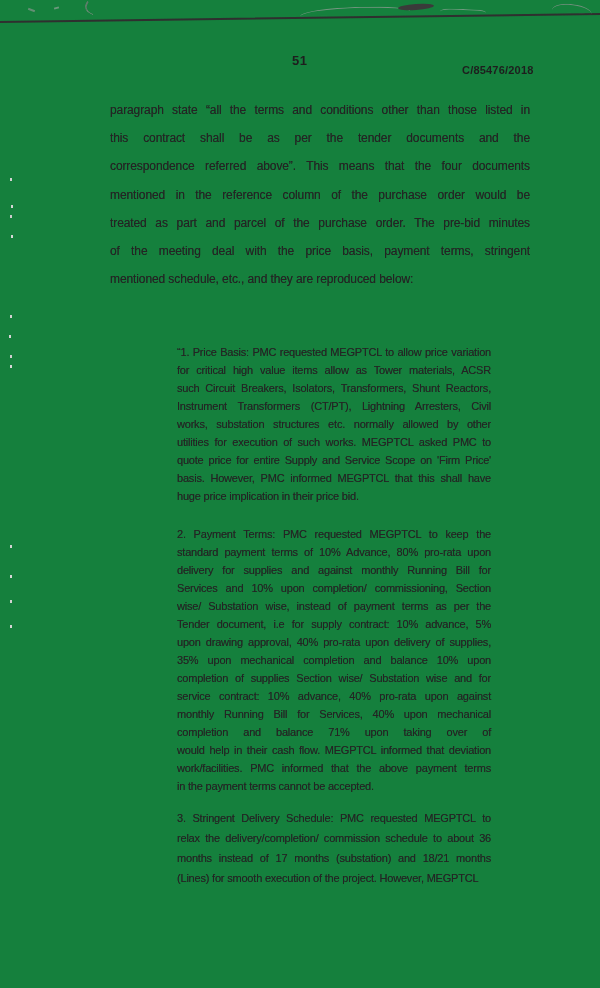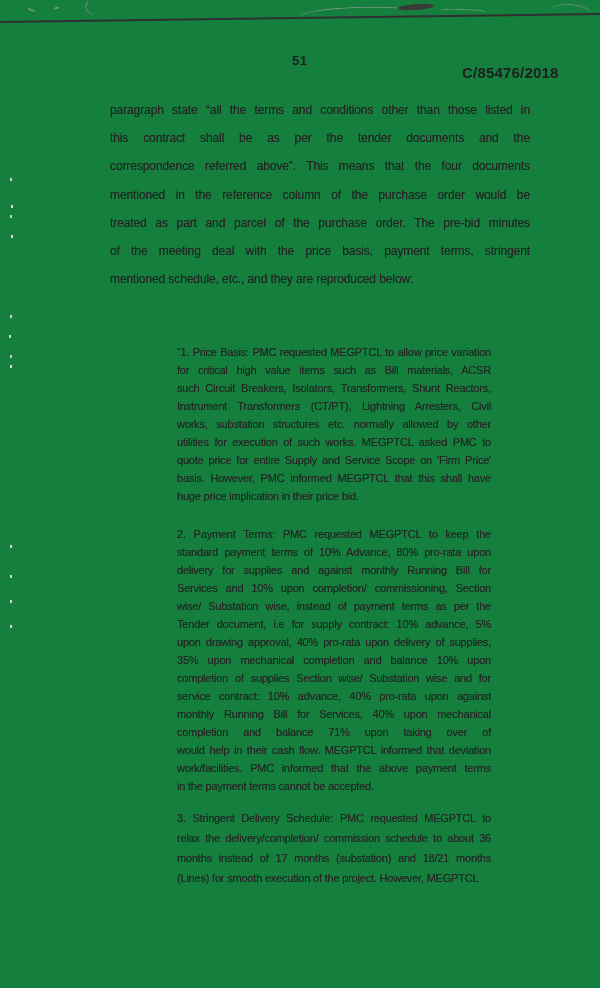--- a/index.html
+++ b/index.html
@@ -35,21 +35,21 @@
       10px 545px #d4d4d4, 10px 575px #d8d8d8, 10px 600px #d2d2d2, 10px 625px #d6d6d6;
   }
   
   .page-number {
     position: absolute; left: 292px; top: 53px;
     font-size: 13px; font-weight: bold; letter-spacing: 0.5px;
     color: #1e1e1e;
   }
   .ref-number {
     position: absolute; left: 462px; top: 64px;
-    font-size: 15px; font-weight: bold; letter-spacing: 0.2px;
+    font-size: 11px; font-weight: bold; letter-spacing: 0.2px;
     color: #1e1e1e;
   }
   
   .intro {
     position: absolute; left: 110px; top: 96px; width: 420px;
     font-size: 12px; line-height: 28.2px; letter-spacing: -0.1px;
     text-shadow: 0 0 0.5px rgba(36,36,36,0.65);
   }
   .quotes {
     position: absolute; left: 177px; top: 303px; width: 314px;
@@ -87,21 +87,21 @@
       <div class="line">correspondence referred above”. This means that the four documents</div>
       <div class="line">mentioned in the reference column of the purchase order would be</div>
       <div class="line">treated as part and parcel of the purchase order. The pre-bid minutes</div>
       <div class="line">of the meeting deal with the price basis, payment terms, stringent</div>
       <div class="line last-line">mentioned schedule, etc., and they are reproduced below:</div>
     </div>
 
   <div class="quotes">
     <div class="quote q1">
         <div class="line">“1. Price Basis: PMC requested MEGPTCL to allow price variation</div>
-        <div class="line">for critical high value items such as Bill materials, ACSR</div>
+        <div class="line">for critical high value items allow as Tower materials, ACSR</div>
         <div class="line">such Circuit Breakers, Isolators, Transformers, Shunt Reactors,</div>
         <div class="line">Instrument Transformers (CT/PT), Lightning Arresters, Civil</div>
         <div class="line">works, substation structures etc. normally allowed by other</div>
         <div class="line">utilities for execution of such works. MEGPTCL asked PMC to</div>
         <div class="line">quote price for entire Supply and Service Scope on 'Firm Price'</div>
         <div class="line">basis. However, PMC informed MEGPTCL that this shall have</div>
         <div class="line last-line">huge price implication in their price bid.</div>
       </div>
     <div class="quote q2">
         <div class="line">2. Payment Terms: PMC requested MEGPTCL to keep the</div>

